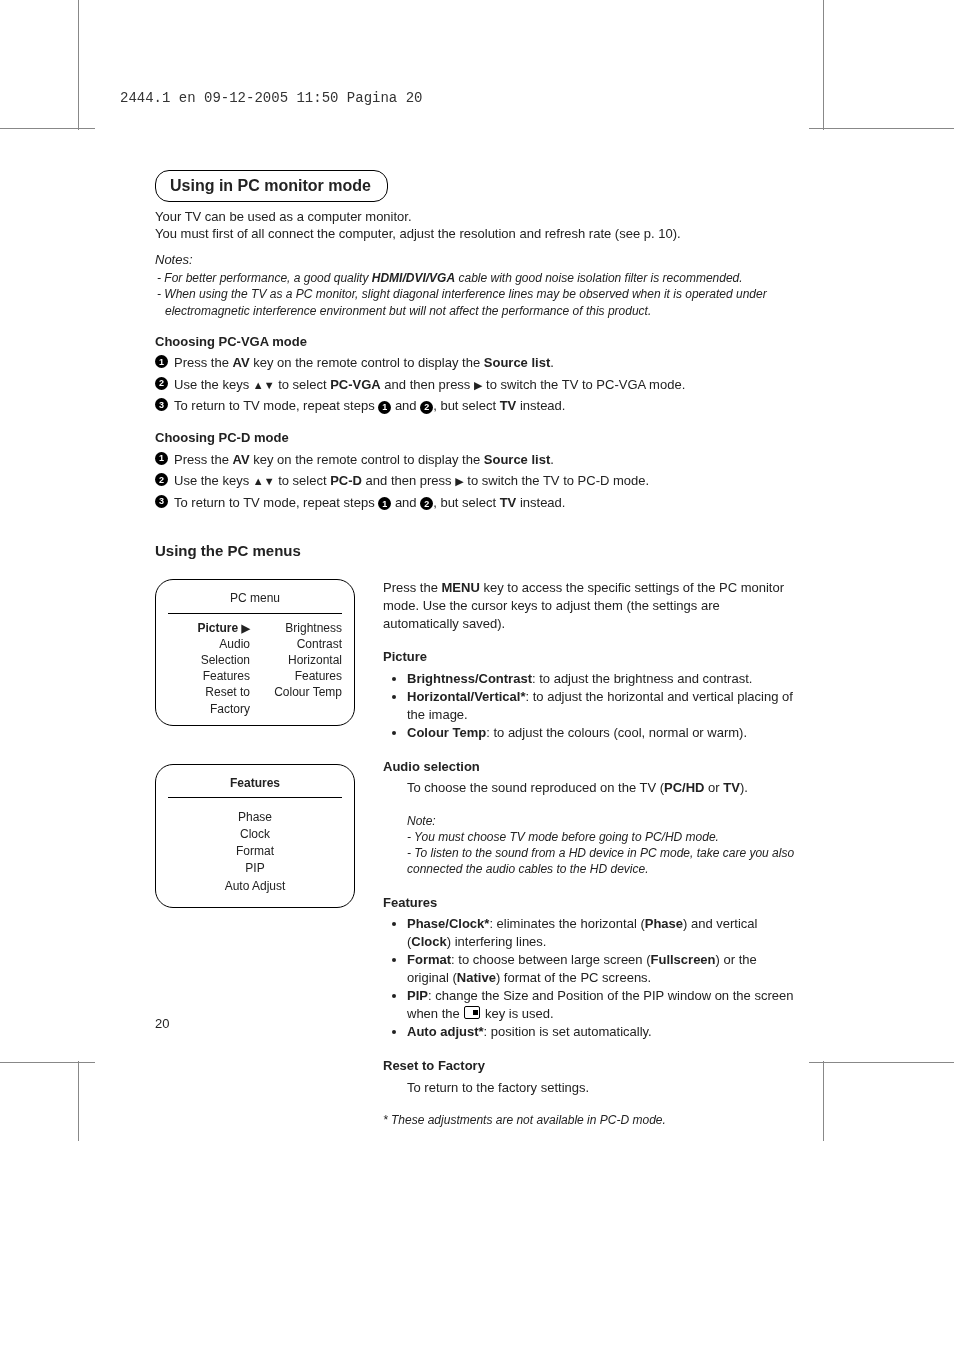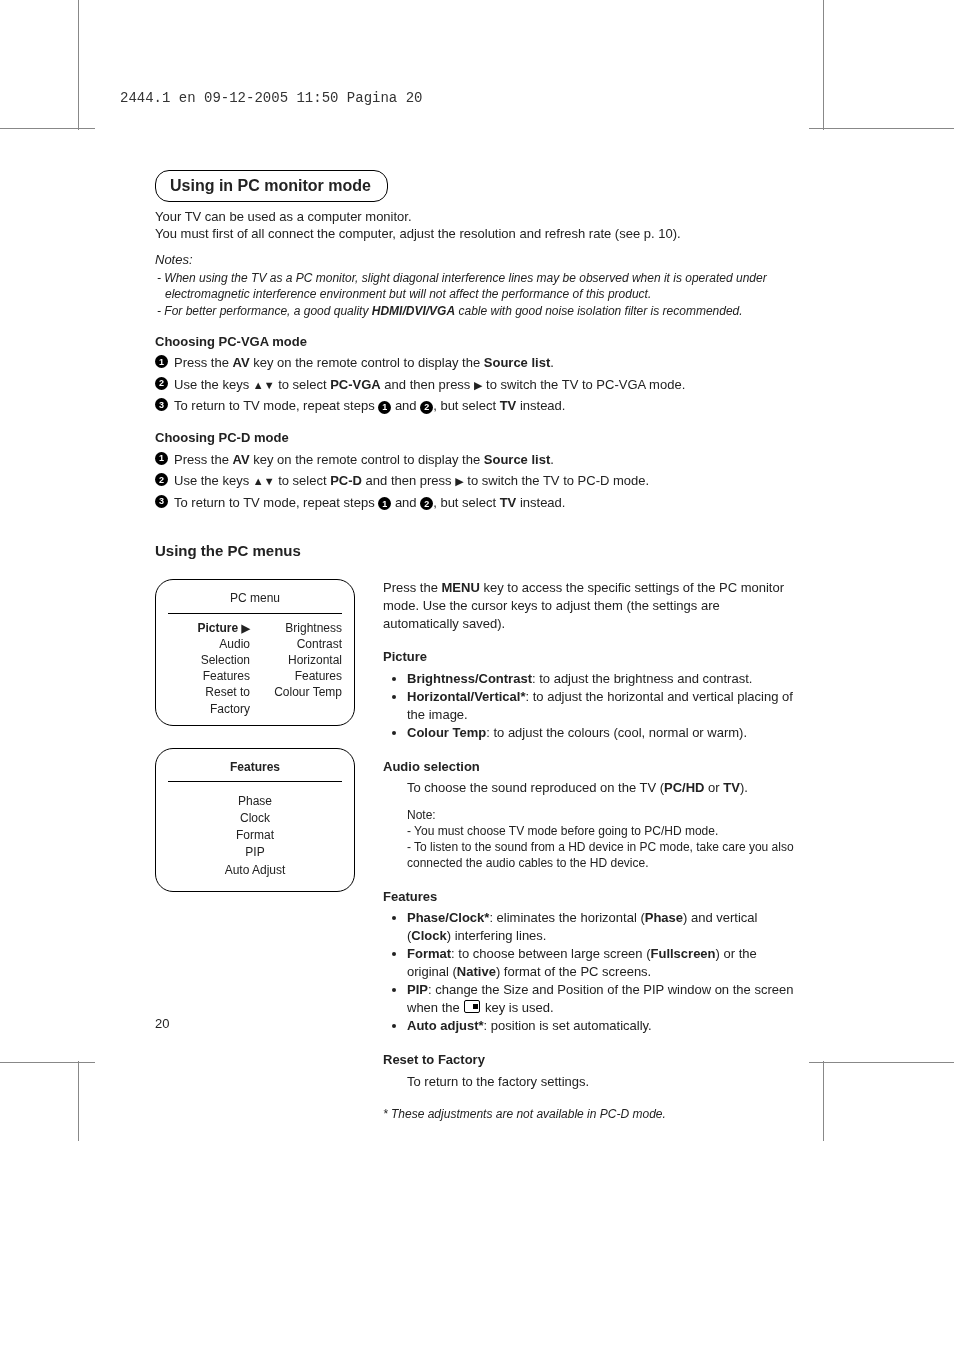--- a/index.html
+++ b/index.html
@@ -64,33 +64,33 @@
   .arrow { font-size: 11px; }
   .bold { font-weight: bold; }
   .two-col { display: flex; gap: 28px; align-items: flex-start; margin-top: 18px; }
   .col-left { width: 200px; flex-shrink: 0; }
   .col-right { flex: 1; }
   .menu-box {
     border: 1px solid #000;
     border-radius: 18px;
     padding: 10px 12px 8px 12px;
     font-size: 12px;
-    margin-bottom: 22px;
+    margin-bottom: 38px;
   }
   .menu-title { text-align: center; margin-bottom: 6px; padding-bottom: 6px; border-bottom: 1px solid #000; }
   .menu-grid { display: flex; gap: 10px; }
   .menu-col-l { text-align: right; flex: 1; }
   .menu-col-r { text-align: right; flex: 1; }
   .menu-col-l .selected { font-weight: bold; }
   .menu-list-single { text-align: center; padding: 4px 0; }
   .menu-list-single div { margin: 1px 0; }
   .right-section-head { font-weight: bold; margin-top: 16px; margin-bottom: 4px; }
   .bullet-list { padding-left: 24px; margin: 2px 0; }
   .bullet-list li { margin: 1px 0; list-style: disc; }
-  .audio-note { font-size: 12px; padding-left: 24px; margin-top: 10px; }
+  .audio-note { font-style: italic; font-size: 12px; padding-left: 24px; margin-top: 16px; }
   .audio-body { padding-left: 24px; }
   .footnote { font-style: italic; font-size: 12px; margin-top: 16px; }
   .page-num { position: absolute; left: 155px; bottom: 110px; font-size: 13px; }
   .pip-icon {
     display: inline-block; width: 14px; height: 11px;
     border: 1px solid #000; border-radius: 2px; position: relative;
     vertical-align: -1px; margin: 0 1px;
   }
   .pip-icon::after {
     content: ""; position: absolute; right: 1px; top: 3px;
@@ -154,24 +154,24 @@
 
     <div class="pill-title">Using in PC monitor mode</div>
 
     <p>
       <span>Your TV can be used as a computer monitor.</span><br>
       <span>You must first of all connect the computer, adjust the resolution and refresh rate (see p. 10).</span>
     </p>
 
     <div class="notes-label">Notes:</div>
     <div class="notes-list">
-      <div>- When using the TV as a PC monitor, slight diagonal interference lines may be observed when it is operated under electromagnetic interference environment but will not affect the performance of this product.</div>
       <div>
         <span>- For better performance, a good quality </span><span class="bold">HDMI/DVI/VGA</span><span> cable with good noise isolation filter is recommended.</span>
       </div>
+      <div>- When using the TV as a PC monitor, slight diagonal interference lines may be observed when it is operated under electromagnetic interference environment but will not affect the performance of this product.</div>
     </div>
 
     <div class="subhead">Choosing PC-VGA mode</div>
 
     <div class="step">
       <span class="numcircle">1</span>
       <span>
         <span>Press the </span><span class="bold">AV</span><span> key on the remote control to display the </span><span class="bold">Source list</span><span>.</span>
       </span>
     </div>

